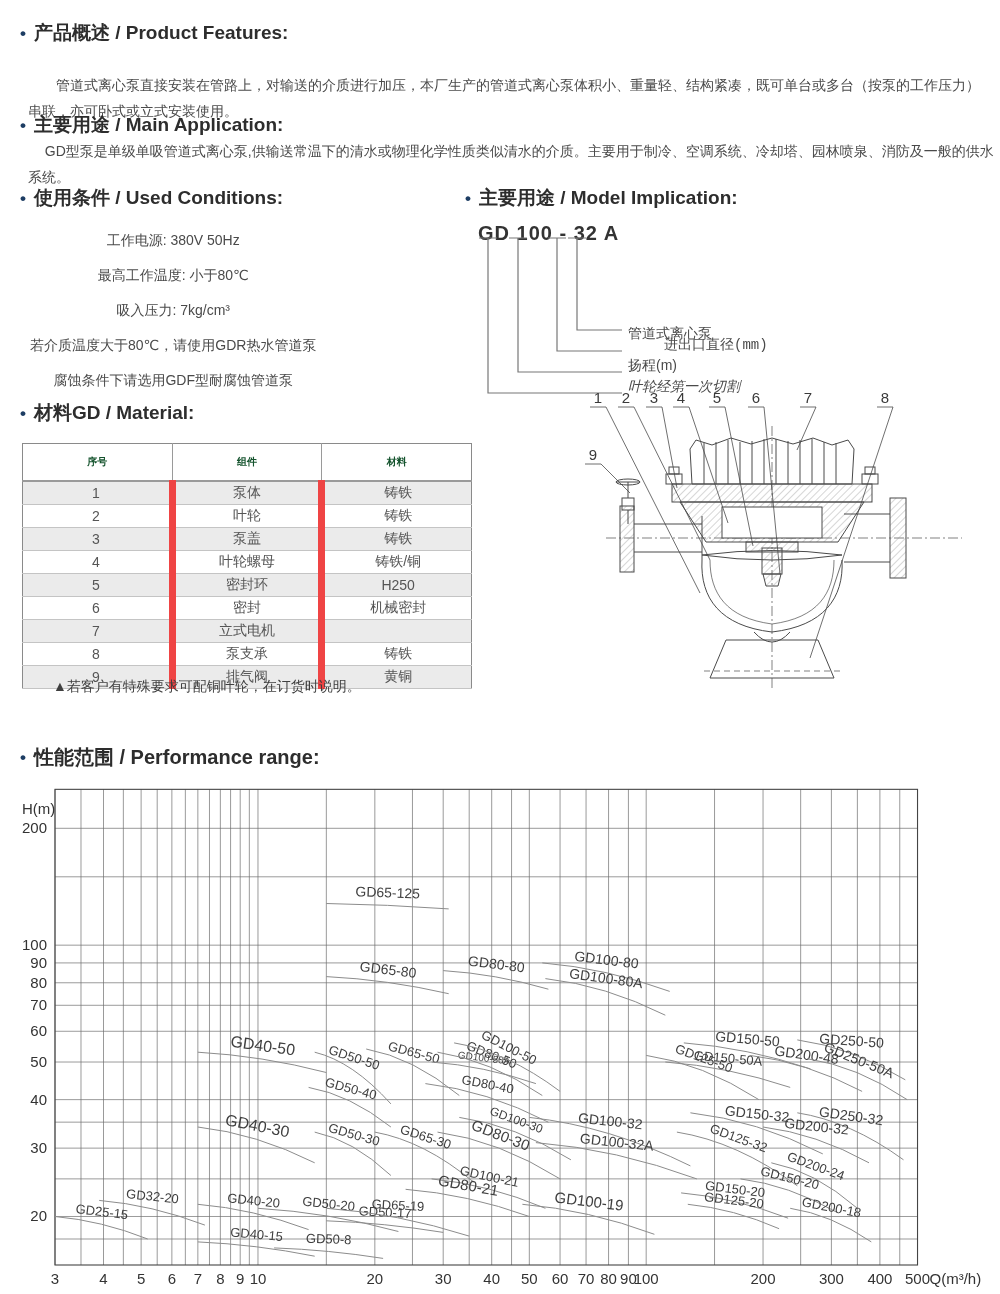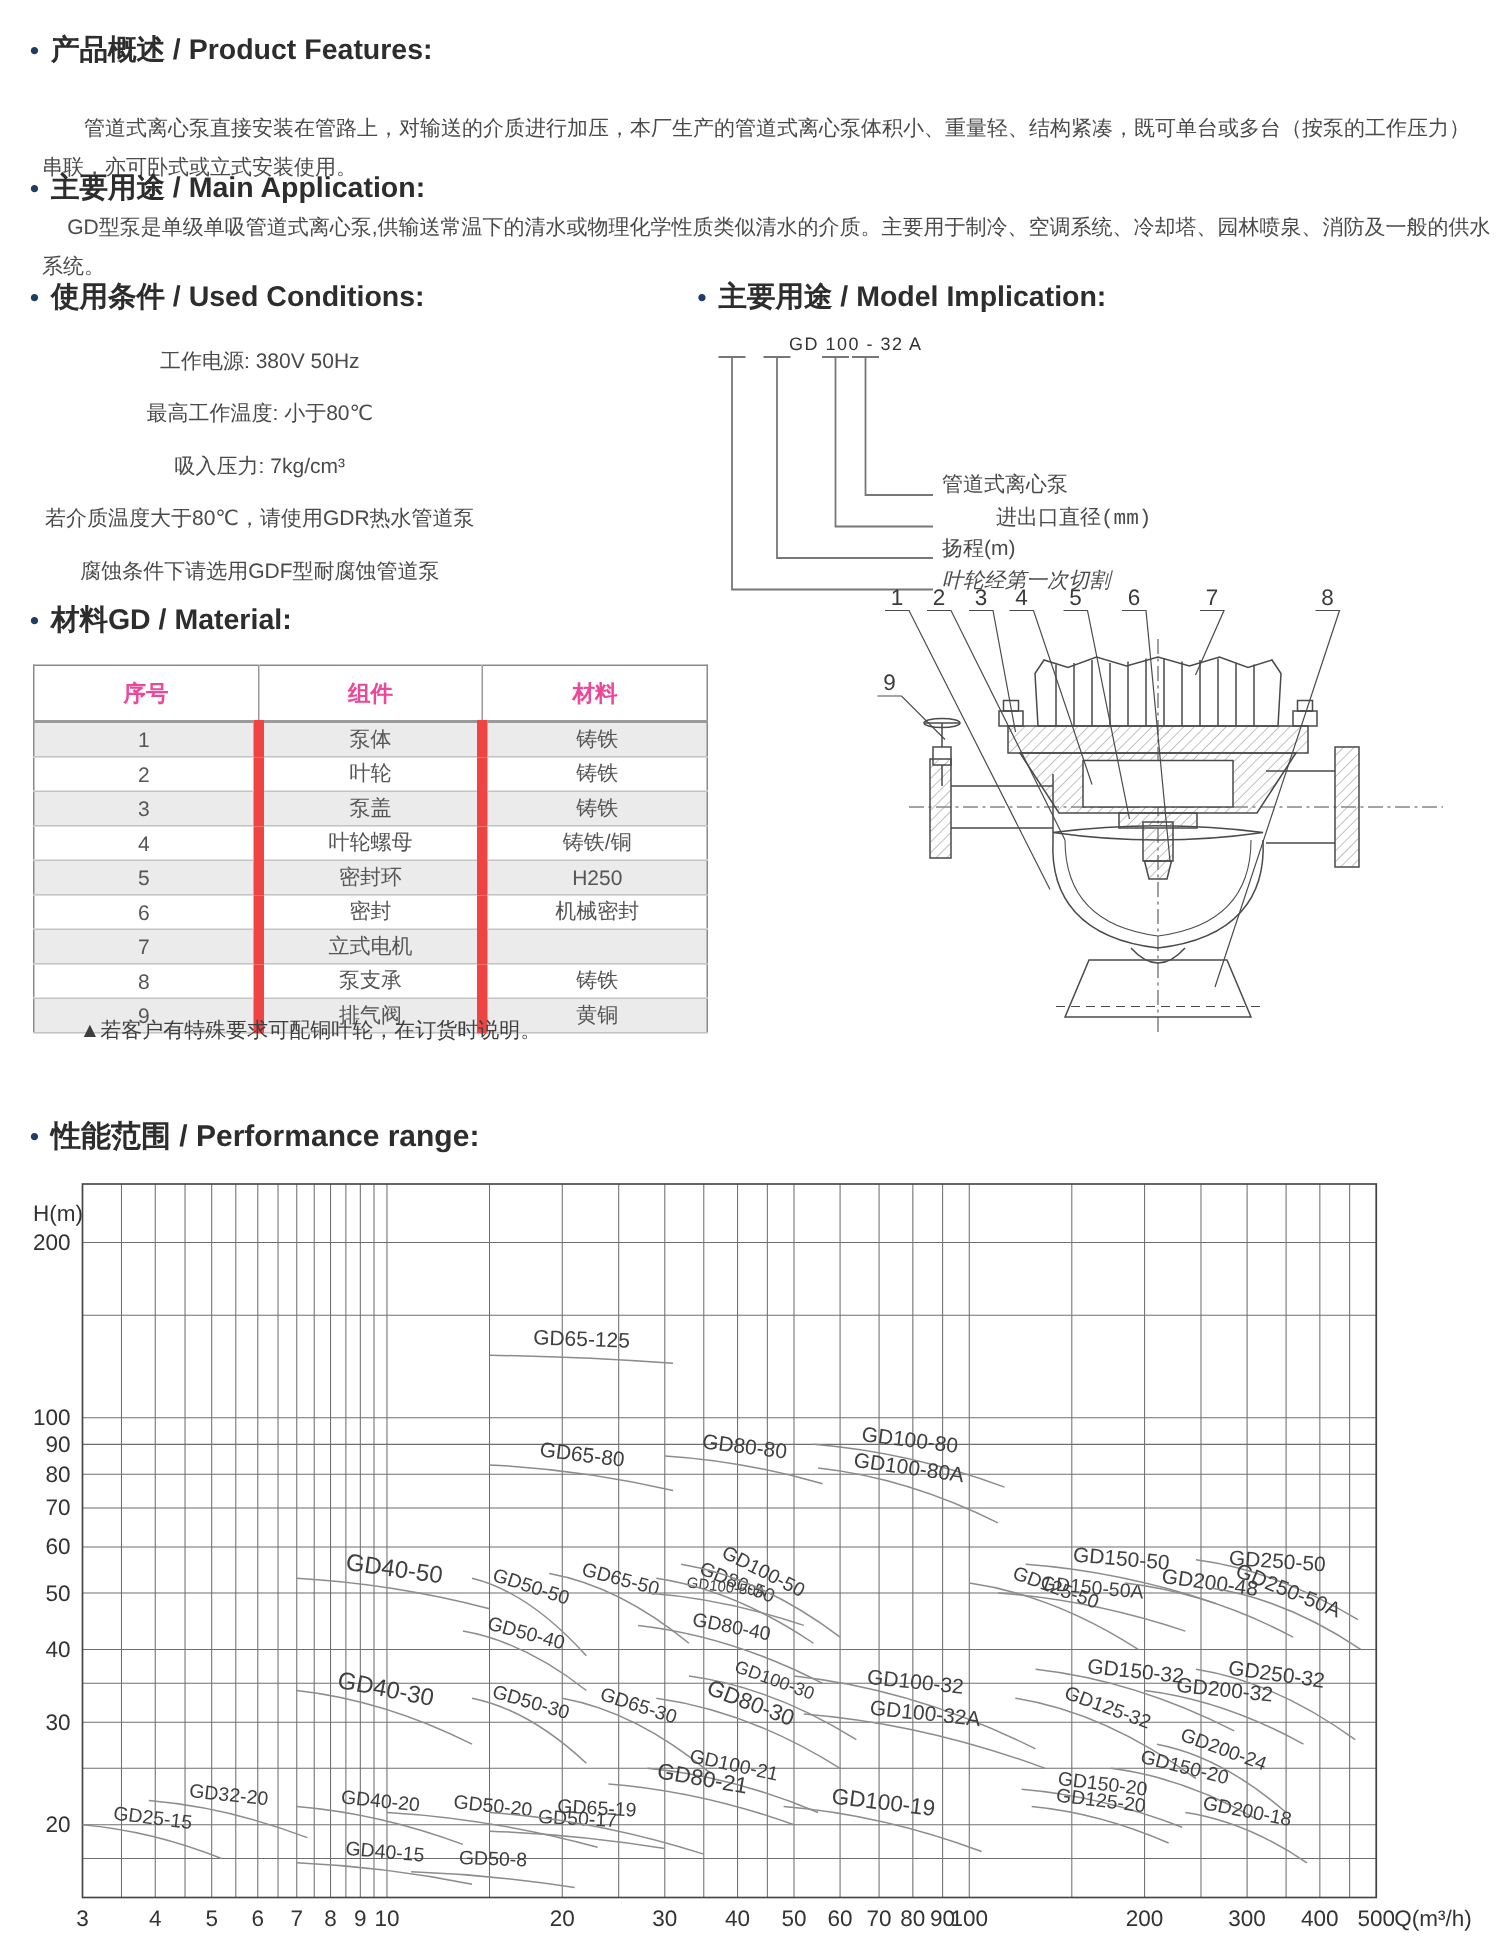--- a/index.html
+++ b/index.html
@@ -3,25 +3,25 @@
 <meta charset="utf-8">
 <style>
   html,body{margin:0;padding:0;}
   body{width:1000px;height:1294px;position:relative;background:#ffffff;
        font-family:"Liberation Sans","DejaVu Sans",sans-serif;color:#444;overflow:hidden;}
   .abs{position:absolute;}
   .sec-head{display:flex;align-items:center;gap:8px;font-weight:bold;color:#2d2d2d;font-size:19px;}
   .sec-head .dot{color:#1d3d63;font-size:17px;line-height:1;}
   .para{font-size:14px;line-height:26px;color:#4a4a4a;}
   .cond-item{font-size:14px;color:#4a4a4a;margin-bottom:17px;}
-  .model-code{font-weight:normal;color:#333;font-size:12px;letter-spacing:1px;margin-left:48px;}
+  .model-code{font-weight:bold;color:#333;font-size:20px;letter-spacing:1px;}
   .model-label{font-size:14px;color:#4a4a4a;}
   table.material{border-collapse:collapse;width:450px;table-layout:fixed;
       border:1px solid #8a8a8a;font-size:14px;color:#555;}
-  table.material th{font-size:15px;font-weight:bold;color:#ec4899;height:34px;
+  table.material th{font-size:10px;font-weight:bold;color:#14532d;height:34px;
       border-left:1px solid #9a9a9a;border-bottom:2px solid #9a9a9a;background:#fff;}
   table.material td{height:20px;text-align:center;border-left:7px solid #ef4444;
       border-bottom:1px solid #c4c4c4;}
   table.material tr.shaded td{background:#ebebeb;}
   .note{font-size:14px;color:#3f3f3f;}
   svg text{font-family:"Liberation Sans","DejaVu Sans",sans-serif;}
 </style>
 </head>
 <body>
 
@@ -56,21 +56,21 @@
 <div class="abs model-code" style="left:478px;top:222px;">GD 100 - 32 A</div>
 
 <svg class="abs" style="left:470px;top:230px;" width="330" height="175" viewBox="0 0 330 175">
   <g stroke="#777" stroke-width="1.2" fill="none">
     <path d="M9,8 H27 M18,8 V163 H152"></path>
     <path d="M39,8 H57 M48,8 V142 H152"></path>
     <path d="M78,8 H96 M87,8 V121 H152"></path>
     <path d="M98,8 H116 M107,8 V100 H152"></path>
   </g>
 </svg>
-<div class="abs model-label" style="left:628px;top:314px;text-align:right;">管道式离心泵</div>
+<div class="abs model-label" style="left:628px;top:325px;text-align:right;">管道式离心泵</div>
 <div class="abs model-label" style="left:664px;top:336px;font-family:Liberation Mono, monospace;">进出口直径(mm)</div>
 <div class="abs model-label" style="left:628px;top:357px;">扬程(m)</div>
 <div class="abs model-label" style="left:628px;top:378px;font-style:italic;">叶轮经第一次切割</div>
 
 <div class="abs sec-head" style="left:20px;top:400px;">
   <span class="dot">•</span>
   <span>材料GD / Material:</span>
 </div>
 <table class="material abs" style="left:22px;top:443px;">
   <thead>

